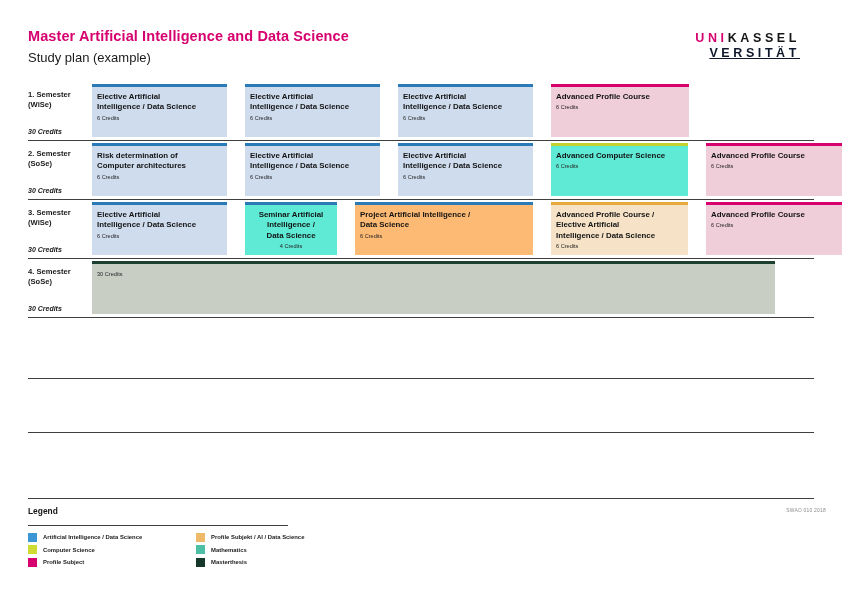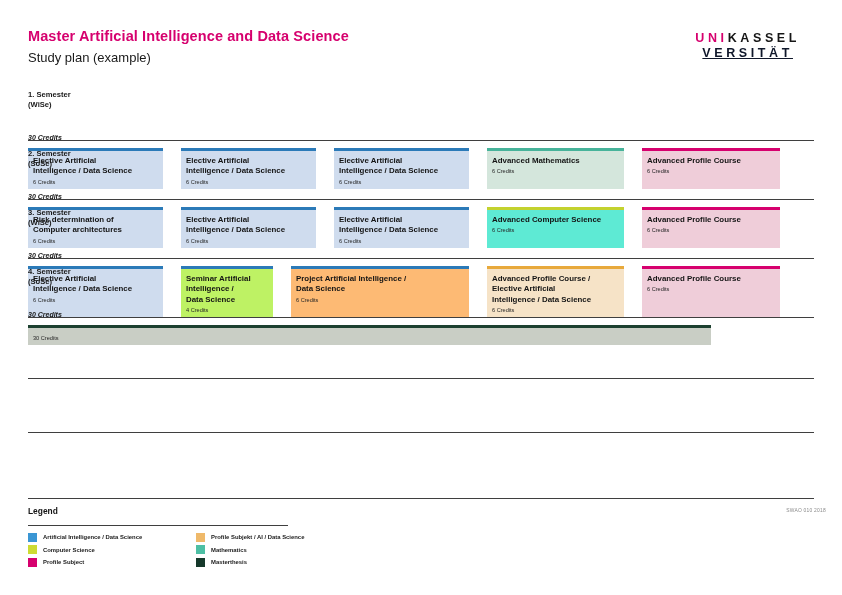--- a/index.html
+++ b/index.html
@@ -50,40 +50,38 @@
     top: 3px;
     text-align: right;
     line-height: 15px;
     white-space: nowrap;
   }
   .logo-line {
     font-size: 12.5px;
     font-weight: bold;
     letter-spacing: 3.6px;
     display: block;
-    text-align: center;
   }
   .logo-uni   { color: #d6006e; }
   .logo-kassel{ color: #161616; }
   .logo-vers  { color: #0f172a; text-decoration: underline; }
 
   
   .plan {
     position: absolute;
     left: 28px;
     top: 82px;
     width: 786px;
   }
   .sem-row {
     position: relative;
     height: 58px;
     border-bottom: 1.4px solid #3f3f3f;
     display: flex;
     align-items: stretch;
-    flex-direction: column;
   }
   .sem-label {
     width: 64px;
     flex: 0 0 64px;
     position: relative;
     padding-top: 8px;
     box-sizing: border-box;
   }
   .sem-name {
     font-size: 7.6px;
@@ -221,24 +219,20 @@
         <div class="card" style="width: 135px; flex: 0 0 135px; background: rgb(207, 220, 238); border-top-color: rgb(43, 122, 184);">
           <div class="card-title">Elective Artificial
 Intelligence / Data Science</div>
           <div class="card-credits">6 Credits</div>
         </div>
         <div class="card" style="width: 135px; flex: 0 0 135px; background: rgb(207, 220, 238); border-top-color: rgb(43, 122, 184);">
           <div class="card-title">Elective Artificial
 Intelligence / Data Science</div>
           <div class="card-credits">6 Credits</div>
         </div>
-        <div class="card" style="width: 137px; flex: 0 0 137px; background: rgb(212, 230, 220); border-top-color: rgb(71, 179, 154);">
-          <div class="card-title">Advanced Mathematics</div>
-          <div class="card-credits">6 Credits</div>
-        </div>
         <div class="card" style="width: 138px; flex: 0 0 138px; background: rgb(239, 205, 217); border-top-color: rgb(214, 0, 110);">
           <div class="card-title">Advanced Profile Course</div>
           <div class="card-credits">6 Credits</div>
         </div>
       </div>
     </div>
     <div class="sem-row">
       <div class="sem-label">
         <div class="sem-name">2. Semester
 (SoSe)</div>
@@ -275,21 +269,21 @@
         <div class="sem-name">3. Semester
 (WiSe)</div>
         <div class="sem-credits">30 Credits</div>
       </div>
       <div class="cards">
         <div class="card" style="width: 135px; flex: 0 0 135px; background: rgb(207, 220, 238); border-top-color: rgb(43, 122, 184);">
           <div class="card-title">Elective Artificial
 Intelligence / Data Science</div>
           <div class="card-credits">6 Credits</div>
         </div>
-        <div class="card" style="width: 92px; flex: 0 0 92px; background: #bef264; border-top-color: rgb(43, 122, 184);">
+        <div class="card" style="width: 92px; flex: 0 0 92px; background: #5eead4; border-top-color: rgb(43, 122, 184); text-align: center;">
           <div class="card-title">Seminar Artificial
 Intelligence /
 Data Science</div>
           <div class="card-credits">4 Credits</div>
         </div>
         <div class="card" style="width: 178px; flex: 0 0 178px; background: #fdba74; border-top-color: rgb(43, 122, 184);">
           <div class="card-title">Project Artificial Intelligence /
 Data Science</div>
           <div class="card-credits">6 Credits</div>
         </div>

